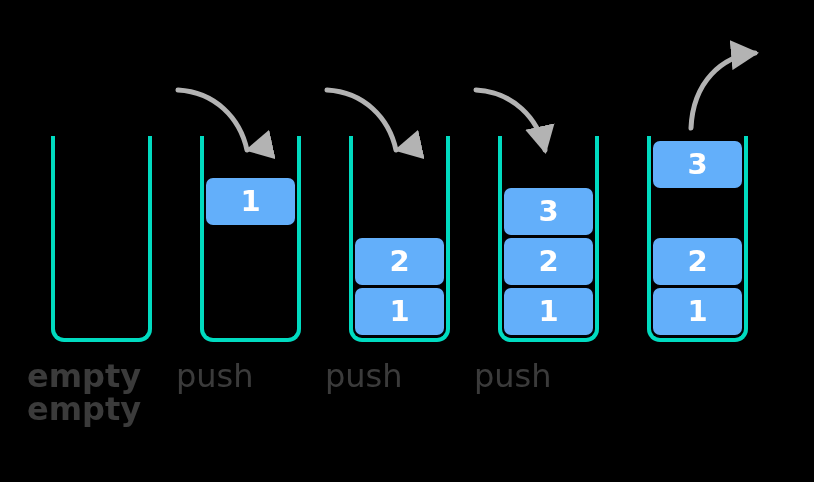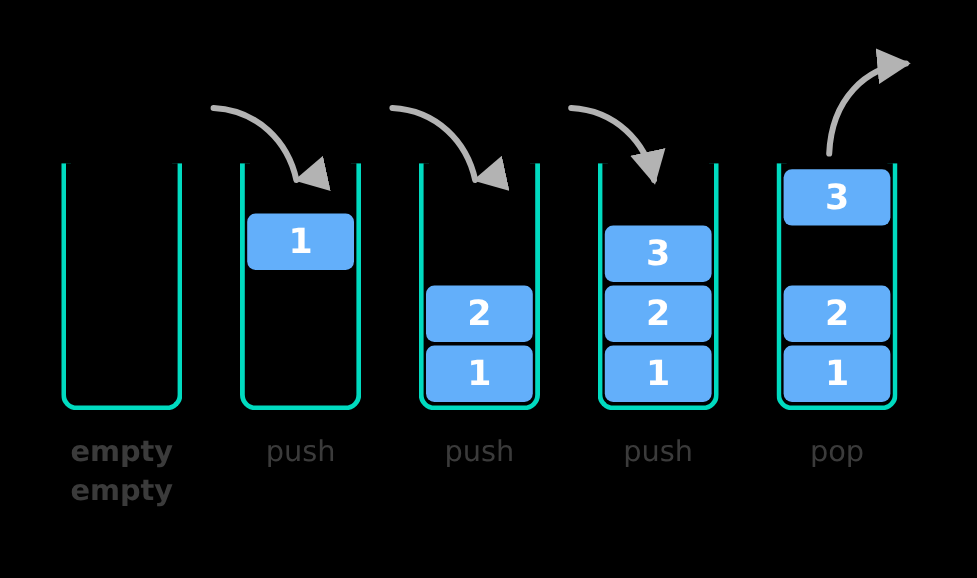--- a/index.html
+++ b/index.html
@@ -50,23 +50,23 @@
     color: #ffffff;
     font-size: 29px;
     font-weight: bold;
     line-height: 1;
   }
   .label {
     position: absolute;
     left: 0;
     top: 360px;
     width: 149px;
-    text-align: center;
+    text-align: left;
     color: #3B3B3B;
-    font-size: 24px;
+    font-size: 32px;
     line-height: 33px;
   }
   .label.bold {
     font-weight: bold;
     color: #3B3B3B;
   }
   .arrow-layer {
     position: absolute;
     left: 0;
     top: 0;
@@ -150,18 +150,15 @@
     <div class="container-shape"></div>
     <div class="block" style="top:141px">
       <span>3</span>
     </div>
     <div class="block" style="top:238px">
       <span>2</span>
     </div>
     <div class="block" style="top:288px">
       <span>1</span>
     </div>
-    <div class="label">
-      <div>pop</div>
-    </div>
   </div>
 
 </div>
 
 </body></html>

